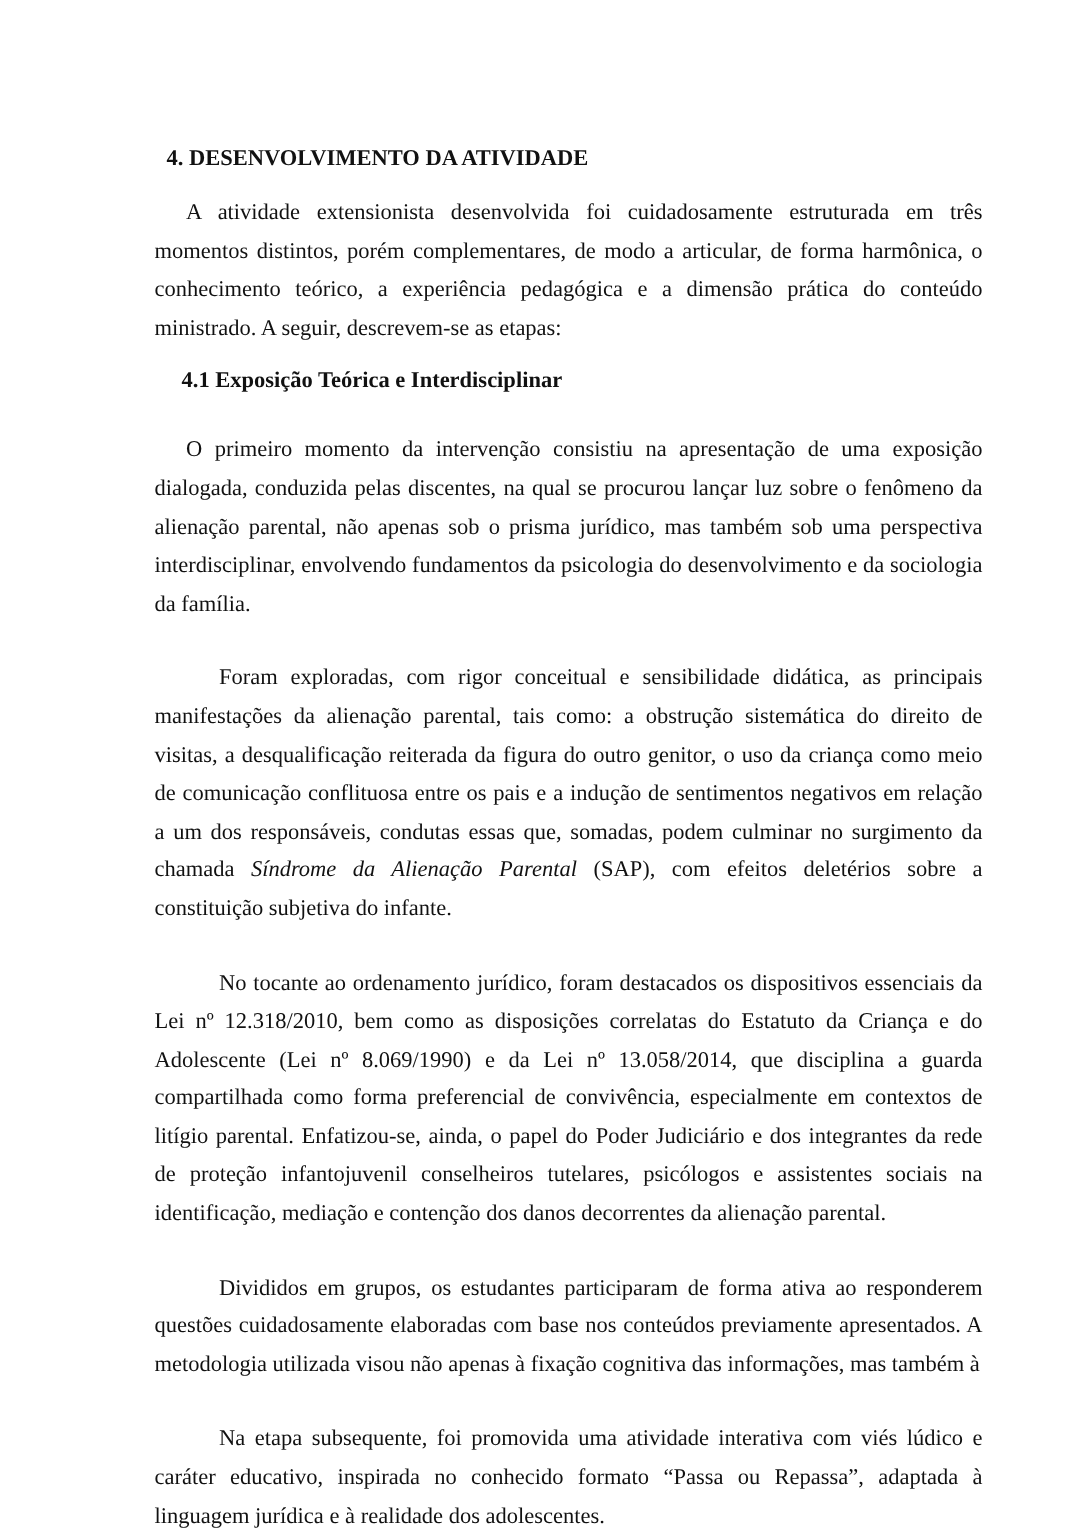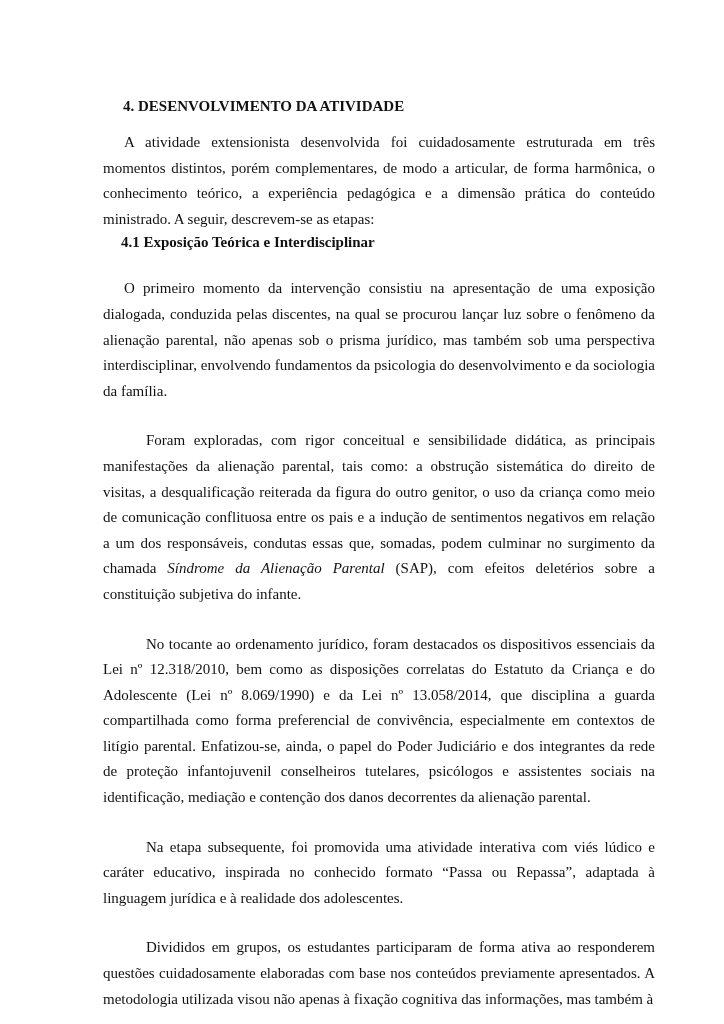--- a/index.html
+++ b/index.html
@@ -5,30 +5,30 @@
   html, body { margin:0; padding:0; background:#ffffff; }
   body { width:724px; height:1024px; position:relative; overflow:hidden;
          font-family:"Liberation Serif", serif; color:#111111; }
   .page { position:absolute; left:103px; top:96px; width:552px; }
   .h { font-weight:bold; font-size:15px; line-height:20px; margin:0; white-space:pre; }
   p { margin:0; font-size:15px; line-height:25.6px; text-align:justify; }
   .ind1 { text-indent:21px; }
   .ind2 { text-indent:43px; }
   .gap-h1 { margin-top:14px;font-family:Liberation Serif, serif; }
   .gap-p { margin-top:24px; }
-  .gap-hs { margin-top:0; }
+  .gap-hs { margin-top:12px; }
   em { font-style:italic; }
 </style>
 </head>
 <body>
 
 <div class="page">
-  <div class="h" style="margin-left:20px">4. DESENVOLVIMENTO DA ATIVIDADE</div>
+  <div class="h" style="margin-left:8px">4. DESENVOLVIMENTO DA ATIVIDADE</div>
   <p class="ind1 gap-h1">A atividade extensionista desenvolvida foi cuidadosamente estruturada em três momentos distintos, porém complementares, de modo a articular, de forma harmônica, o conhecimento teórico, a experiência pedagógica e a dimensão prática do conteúdo ministrado. A seguir, descrevem-se as etapas:</p>
 
   <div class="h gap-hs" style="margin-left:18px">4.1 Exposição Teórica e Interdisciplinar</div>
   <p class="ind1 gap-p">O primeiro momento da intervenção consistiu na apresentação de uma exposição dialogada, conduzida pelas discentes, na qual se procurou lançar luz sobre o fenômeno da alienação parental, não apenas sob o prisma jurídico, mas também sob uma perspectiva interdisciplinar, envolvendo fundamentos da psicologia do desenvolvimento e da sociologia da família.</p>
   <p class="ind2 gap-p"><span>Foram exploradas, com rigor conceitual e sensibilidade didática, as principais manifestações da alienação parental, tais como: a obstrução sistemática do direito de visitas, a desqualificação reiterada da figura do outro genitor, o uso da criança como meio de comunicação conflituosa entre os pais e a indução de sentimentos negativos em relação a um dos responsáveis, condutas essas que, somadas, podem culminar no surgimento da chamada </span><em>Síndrome da Alienação Parental</em><span> (SAP), com efeitos deletérios sobre a constituição subjetiva do infante.</span></p>
   <p class="ind2 gap-p">No tocante ao ordenamento jurídico, foram destacados os dispositivos essenciais da Lei nº 12.318/2010, bem como as disposições correlatas do Estatuto da Criança e do Adolescente (Lei nº 8.069/1990) e da Lei nº 13.058/2014, que disciplina a guarda compartilhada como forma preferencial de convivência, especialmente em contextos de litígio parental. Enfatizou-se, ainda, o papel do Poder Judiciário e dos integrantes da rede de proteção infantojuvenil conselheiros tutelares, psicólogos e assistentes sociais na identificação, mediação e contenção dos danos decorrentes da alienação parental.</p>
 
+  <p class="ind2 gap-p">Divididos em grupos, os estudantes participaram de forma ativa ao responderem questões cuidadosamente elaboradas com base nos conteúdos previamente apresentados. A metodologia utilizada visou não apenas à fixação cognitiva das informações, mas também à</p>
   <p class="ind2 gap-p">Na etapa subsequente, foi promovida uma atividade interativa com viés lúdico e caráter educativo, inspirada no conhecido formato “Passa ou Repassa”, adaptada à linguagem jurídica e à realidade dos adolescentes.</p>
-  <p class="ind2 gap-p">Divididos em grupos, os estudantes participaram de forma ativa ao responderem questões cuidadosamente elaboradas com base nos conteúdos previamente apresentados. A metodologia utilizada visou não apenas à fixação cognitiva das informações, mas também à</p>
 </div>
 
 </body></html>

